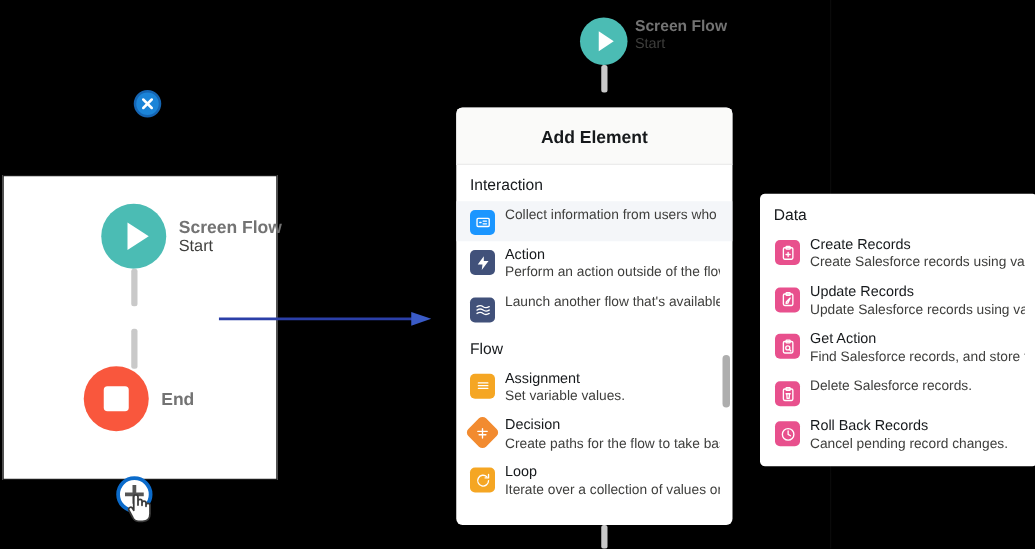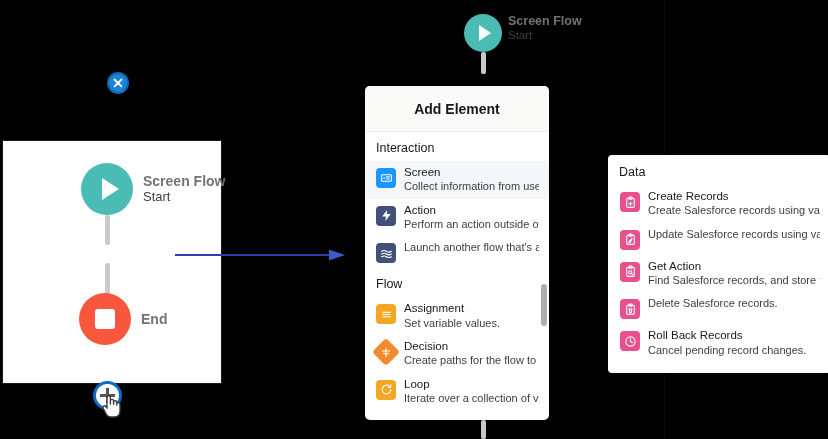--- a/index.html
+++ b/index.html
@@ -58,39 +58,39 @@
     content:""; position:absolute; background:#555;
   }
   .plus-glyph::before { left:6px; top:0; width:3px; height:15px; }
   .plus-glyph::after  { top:6px; left:0; height:3px; width:15px; }
 
   .cursor-hand {
     position:absolute; left: 98px; top: 252px;
     width: 22px; height: 26px; pointer-events:none;
   }
 
-  .end-node { left: 76px; top: 152px; }
+  .end-node { left: 64px; top: 152px; }
   .end-circle {
     width: 52px; height: 52px; border-radius:50%;
     background:#F9573D;
     display:flex; align-items:center; justify-content:center;
     flex:0 0 auto;
   }
   .end-square { width:20px; height:20px; background:#ffffff; border-radius:3px; }
 
   
   #arrow-annotation {
     position:absolute; left:175px; top:246px;
     width: 170px; height: 20px;
   }
 
   
   #add-element-panel {
     position:absolute; left: 365px; top: 86px;
-    width: 184px; height: 334px;
+    width: 221px; height: 334px;
     background:#ffffff;
     border-radius: 5px;
     box-shadow: 0 1px 4px rgba(0,0,0,0.28);
     overflow:hidden;
   }
   .panel-header {
     height: 46px; background:#fafaf9;
     border-bottom: 1px solid #ececec;
     display:flex; align-items:center; justify-content:center;
   }
@@ -251,21 +251,20 @@
         <div class="elem-row selected">
           <div class="elem-icon" style="background: rgb(27, 150, 255);">
             <svg width="13" height="13" viewBox="0 0 24 24" fill="none" stroke="#ffffff" stroke-width="2" stroke-linecap="round" stroke-linejoin="round">
               <rect x="3" y="5" width="18" height="12" rx="1.5"></rect>
               <line x1="7" y1="11" x2="9" y2="11"></line>
               <line x1="12" y1="9" x2="17" y2="9"></line>
               <line x1="12" y1="13" x2="17" y2="13"></line>
             </svg>
           </div>
           <div class="elem-txt">
-            <div class="elem-label">Screen</div>
             <div class="elem-desc">Collect information from users who run t...</div>
           </div>
         </div>
         <div class="elem-row">
           <div class="elem-icon" style="background: rgb(65, 81, 122);">
             <svg width="13" height="13" viewBox="0 0 24 24">
               <polygon points="13,2 4,14 11,14 10,22 20,9 13,9" fill="#ffffff"></polygon>
             </svg>
           </div>
           <div class="elem-txt">
@@ -352,20 +351,21 @@
       </div>
       <div class="elem-row">
         <div class="elem-icon" style="background: rgb(232, 80, 141);">
           <svg width="13" height="13" viewBox="0 0 24 24" fill="none" stroke="#ffffff" stroke-width="2" stroke-linecap="round" stroke-linejoin="round">
             <rect x="5" y="4" width="14" height="17" rx="2"></rect>
             <rect x="9" y="2" width="6" height="4" rx="1"></rect>
             <path d="M15 10 L9.5 15.5 L9 18 L11.5 17.5 Z"></path>
           </svg>
         </div>
         <div class="elem-txt">
+          <div class="elem-label">Update Records</div>
           <div class="elem-desc">Update Salesforce records using values f...</div>
         </div>
       </div>
       <div class="elem-row">
         <div class="elem-icon" style="background: rgb(232, 80, 141);">
           <svg width="13" height="13" viewBox="0 0 24 24" fill="none" stroke="#ffffff" stroke-width="2" stroke-linecap="round" stroke-linejoin="round">
             <rect x="5" y="4" width="14" height="17" rx="2"></rect>
             <rect x="9" y="2" width="6" height="4" rx="1"></rect>
             <circle cx="11.5" cy="13.5" r="3"></circle>
             <line x1="14" y1="16" x2="16" y2="18"></line>

